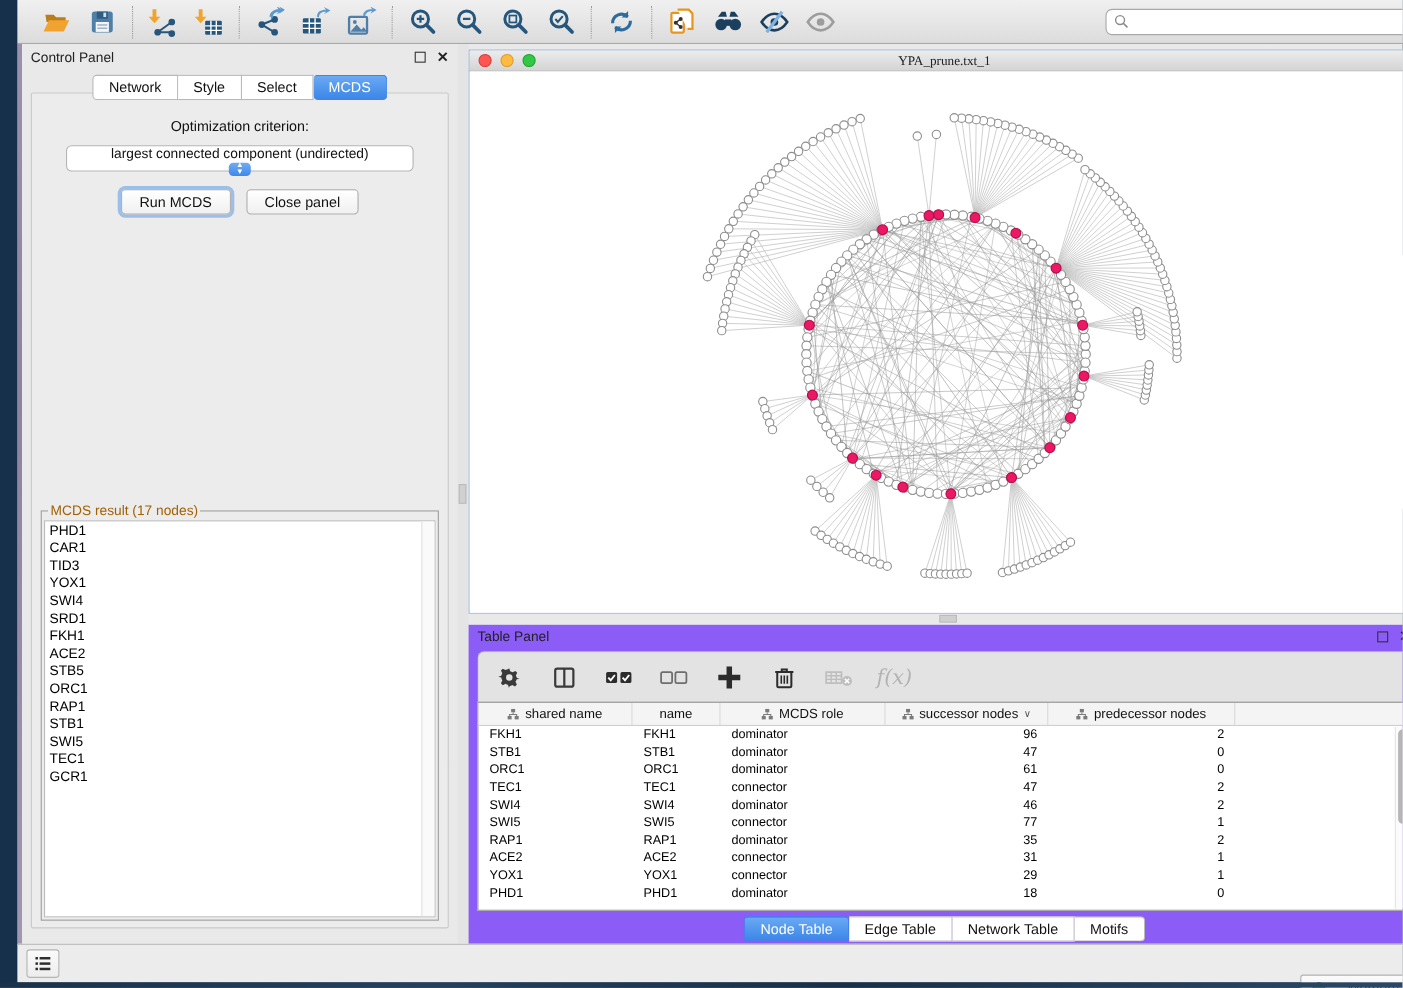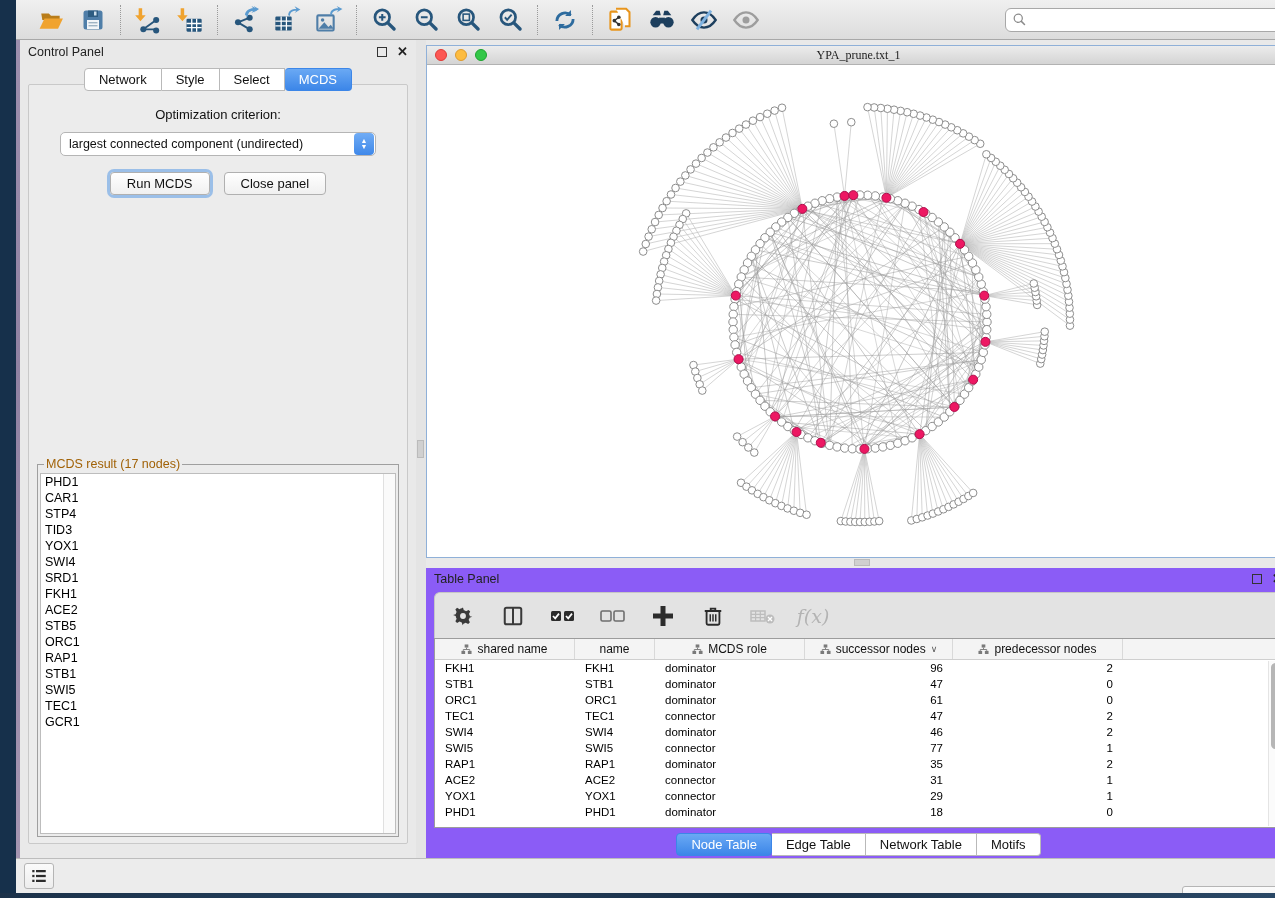--- a/index.html
+++ b/index.html
@@ -38,21 +38,21 @@
   .seg .seg-btn { background:#fff; border:1px solid #b9b9b9; border-left-width:0;
     font-size:13px; padding:3px 14px; cursor:pointer; color:#111; }
   .seg .seg-btn:first-child { border-left-width:1px; border-radius:4px 0 0 4px; }
   .seg .seg-btn:last-child { border-radius:0 4px 4px 0; }
   .seg .seg-btn.active { background:linear-gradient(#6aa9f4,#3c86e8); color:#fff; border-color:#3c86e8; border-radius:4px; }
 
   .cp-body { position:absolute; left:8px; right:8px; top:44px; bottom:14px;
     background:#ececec; border:1px solid #c9c9c9; border-radius:2px; }
   .crit-label { text-align:center; font-size:13px; margin-top:22px; color:#111; }
   .crit-select { margin:10px auto 0; width:316px; height:24px; background:#fff; border:1px solid #b5b5b5;
-    border-radius:5px; display:flex; align-items:center; cursor:pointer; position:relative; }
+    border-radius:5px; display:flex; align-items:center; cursor:pointer; position:relative;flex-direction:column; }
   .crit-select .val { flex:1; font-size:12.5px; padding:0 8px; color:#111; white-space:nowrap; }
   .stepper { width:20px; height:22px; margin:1px; border-radius:4px; background:linear-gradient(#70acf5,#3f88e9);
     display:flex; flex-direction:column; align-items:center; justify-content:center; color:#fff; font-size:7px; line-height:6px; }
   .cp-buttons { display:flex; justify-content:center; gap:14px; margin-top:16px; }
   .mac-btn { background:linear-gradient(#ffffff,#f0f0f0); border:1px solid #b0b0b0; border-radius:4px;
     font-size:13px; padding:3px 16px; cursor:pointer; color:#111; }
   .mac-btn.focused { box-shadow:0 0 0 3px rgba(90,155,230,.55); }
 
   fieldset.result-group { position:absolute; left:8px; right:8px; top:372px; bottom:6px;
     border:1px solid #9f9f9f; padding:2px; background:transparent; }
@@ -297,21 +297,20 @@
       </div>
       <div class="cp-buttons">
         <button class="mac-btn focused">Run MCDS</button>
         <button class="mac-btn">Close panel</button>
       </div>
       <fieldset class="result-group">
         <legend>MCDS result (17 nodes)</legend>
         <div class="result-list" id="mcds-list">
           <div class="item">PHD1</div>
             <div class="item">CAR1</div>
-            <div class="item">STP4</div>
             <div class="item">TID3</div>
             <div class="item">YOX1</div>
             <div class="item">SWI4</div>
             <div class="item">SRD1</div>
             <div class="item">FKH1</div>
             <div class="item">ACE2</div>
             <div class="item">STB5</div>
             <div class="item">ORC1</div>
             <div class="item">RAP1</div>
             <div class="item">STB1</div>

